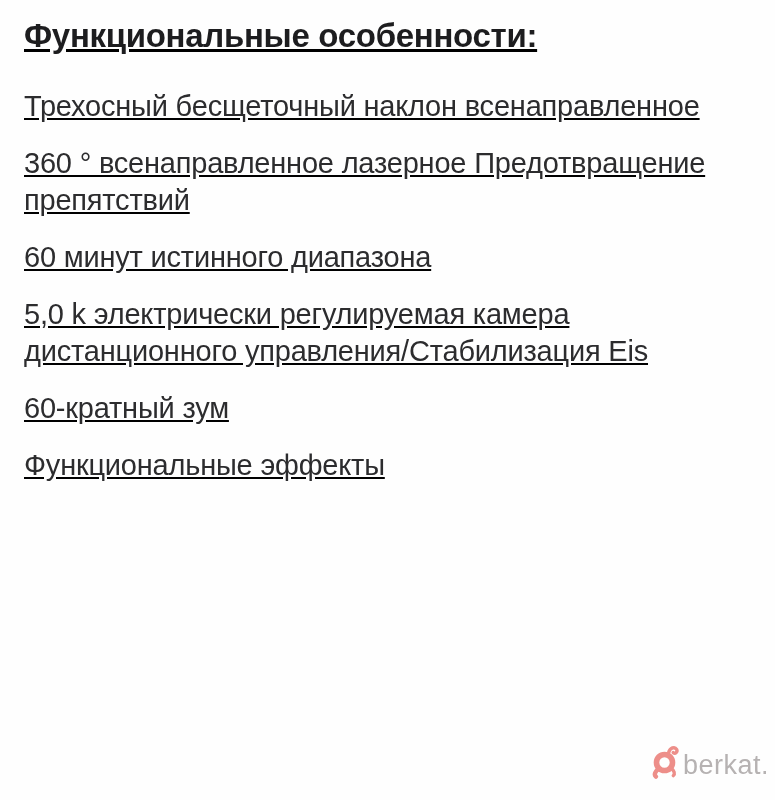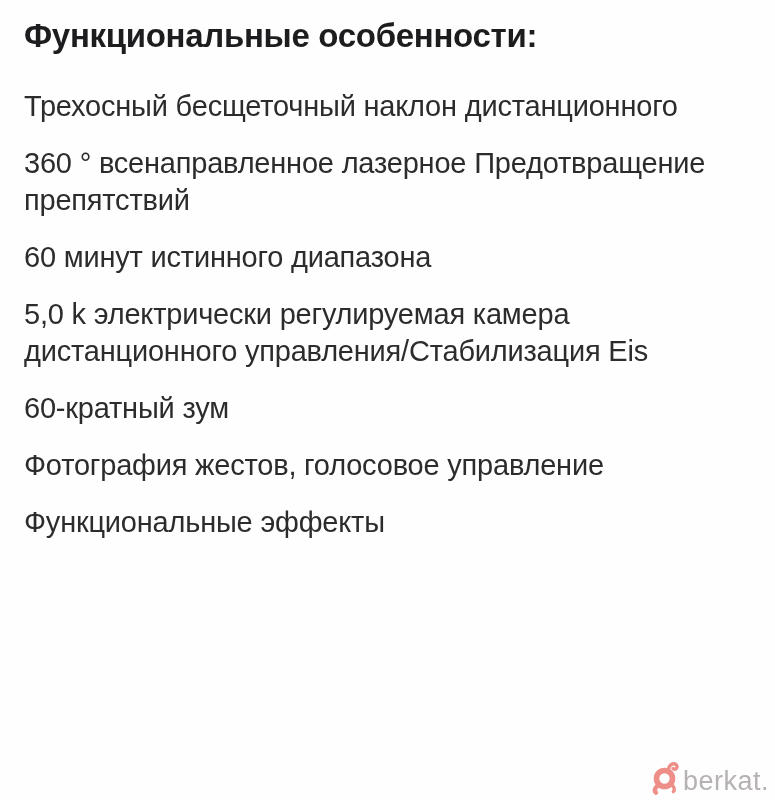--- a/index.html
+++ b/index.html
@@ -6,41 +6,42 @@
   html, body {
     width: 775px;
     height: 800px;
     background: #fefefe;
     font-family: "Liberation Sans", sans-serif;
     overflow: hidden;
     position: relative;
   }
   .content {
     padding: 14px 8px 0 24px;
+    text-decoration: underline;
   }
   .doc-title {
     font-size: 33px;
     line-height: 44px;
     font-weight: bold;
     letter-spacing: -0.3px;
     color: #1d1d1f;
     margin-bottom: 30px;
   }
   .para {
     font-size: 29px;
     line-height: 37px;
     letter-spacing: -0.2px;
     color: #2c2c2e;
     margin-bottom: 20px;
     white-space: pre-line;
   }
   .watermark {
     position: absolute;
     right: 6px;
-    bottom: 4px;
+    bottom: 20px;
     display: flex;
     align-items: flex-end;
   }
   .watermark .brand-text {
     font-size: 27px;
     line-height: 30px;
     color: #b6b2b2;
     letter-spacing: 0.5px;
     margin-left: 1px;
   }
@@ -48,28 +49,27 @@
     display: block;
     margin-bottom: 1px;
   }
 </style>
 </head>
 <body>
 
 <div class="content">
   <h1 class="doc-title">Функциональные особенности:</h1>
 
-  <div class="para">Трехосный бесщеточный наклон дистанционного</div>
+  <div class="para">Трехосный бесщеточный наклон всенаправленное</div>
   <div class="para">360 ° всенаправленное лазерное Предотвращение
 препятствий</div>
   <div class="para">60 минут истинного диапазона</div>
   <div class="para">5,0 k электрически регулируемая камера
 дистанционного управления/Стабилизация Eis</div>
   <div class="para">60-кратный зум</div>
-  <div class="para">Фотография жестов, голосовое управление</div>
   <div class="para">Функциональные эффекты</div>
 </div>
 
 <div class="watermark">
   <span>
     <svg width="33" height="37" viewBox="0 0 33 37" aria-hidden="true">
       <g fill="none" stroke="#ed8e89" stroke-linecap="round">
         <circle cx="15.5" cy="20.5" r="8" stroke-width="5.6"></circle>
         <path d="M19.5 11 C21 5.5 25.8 4.3 27.6 7.3 C29 9.8 26.3 12.2 24.2 10.6" stroke-width="3.4"></path>
         <path d="M9.3 26.8 C6.3 29.8 4.6 32.6 6.9 34.6" stroke-width="4.4"></path>

